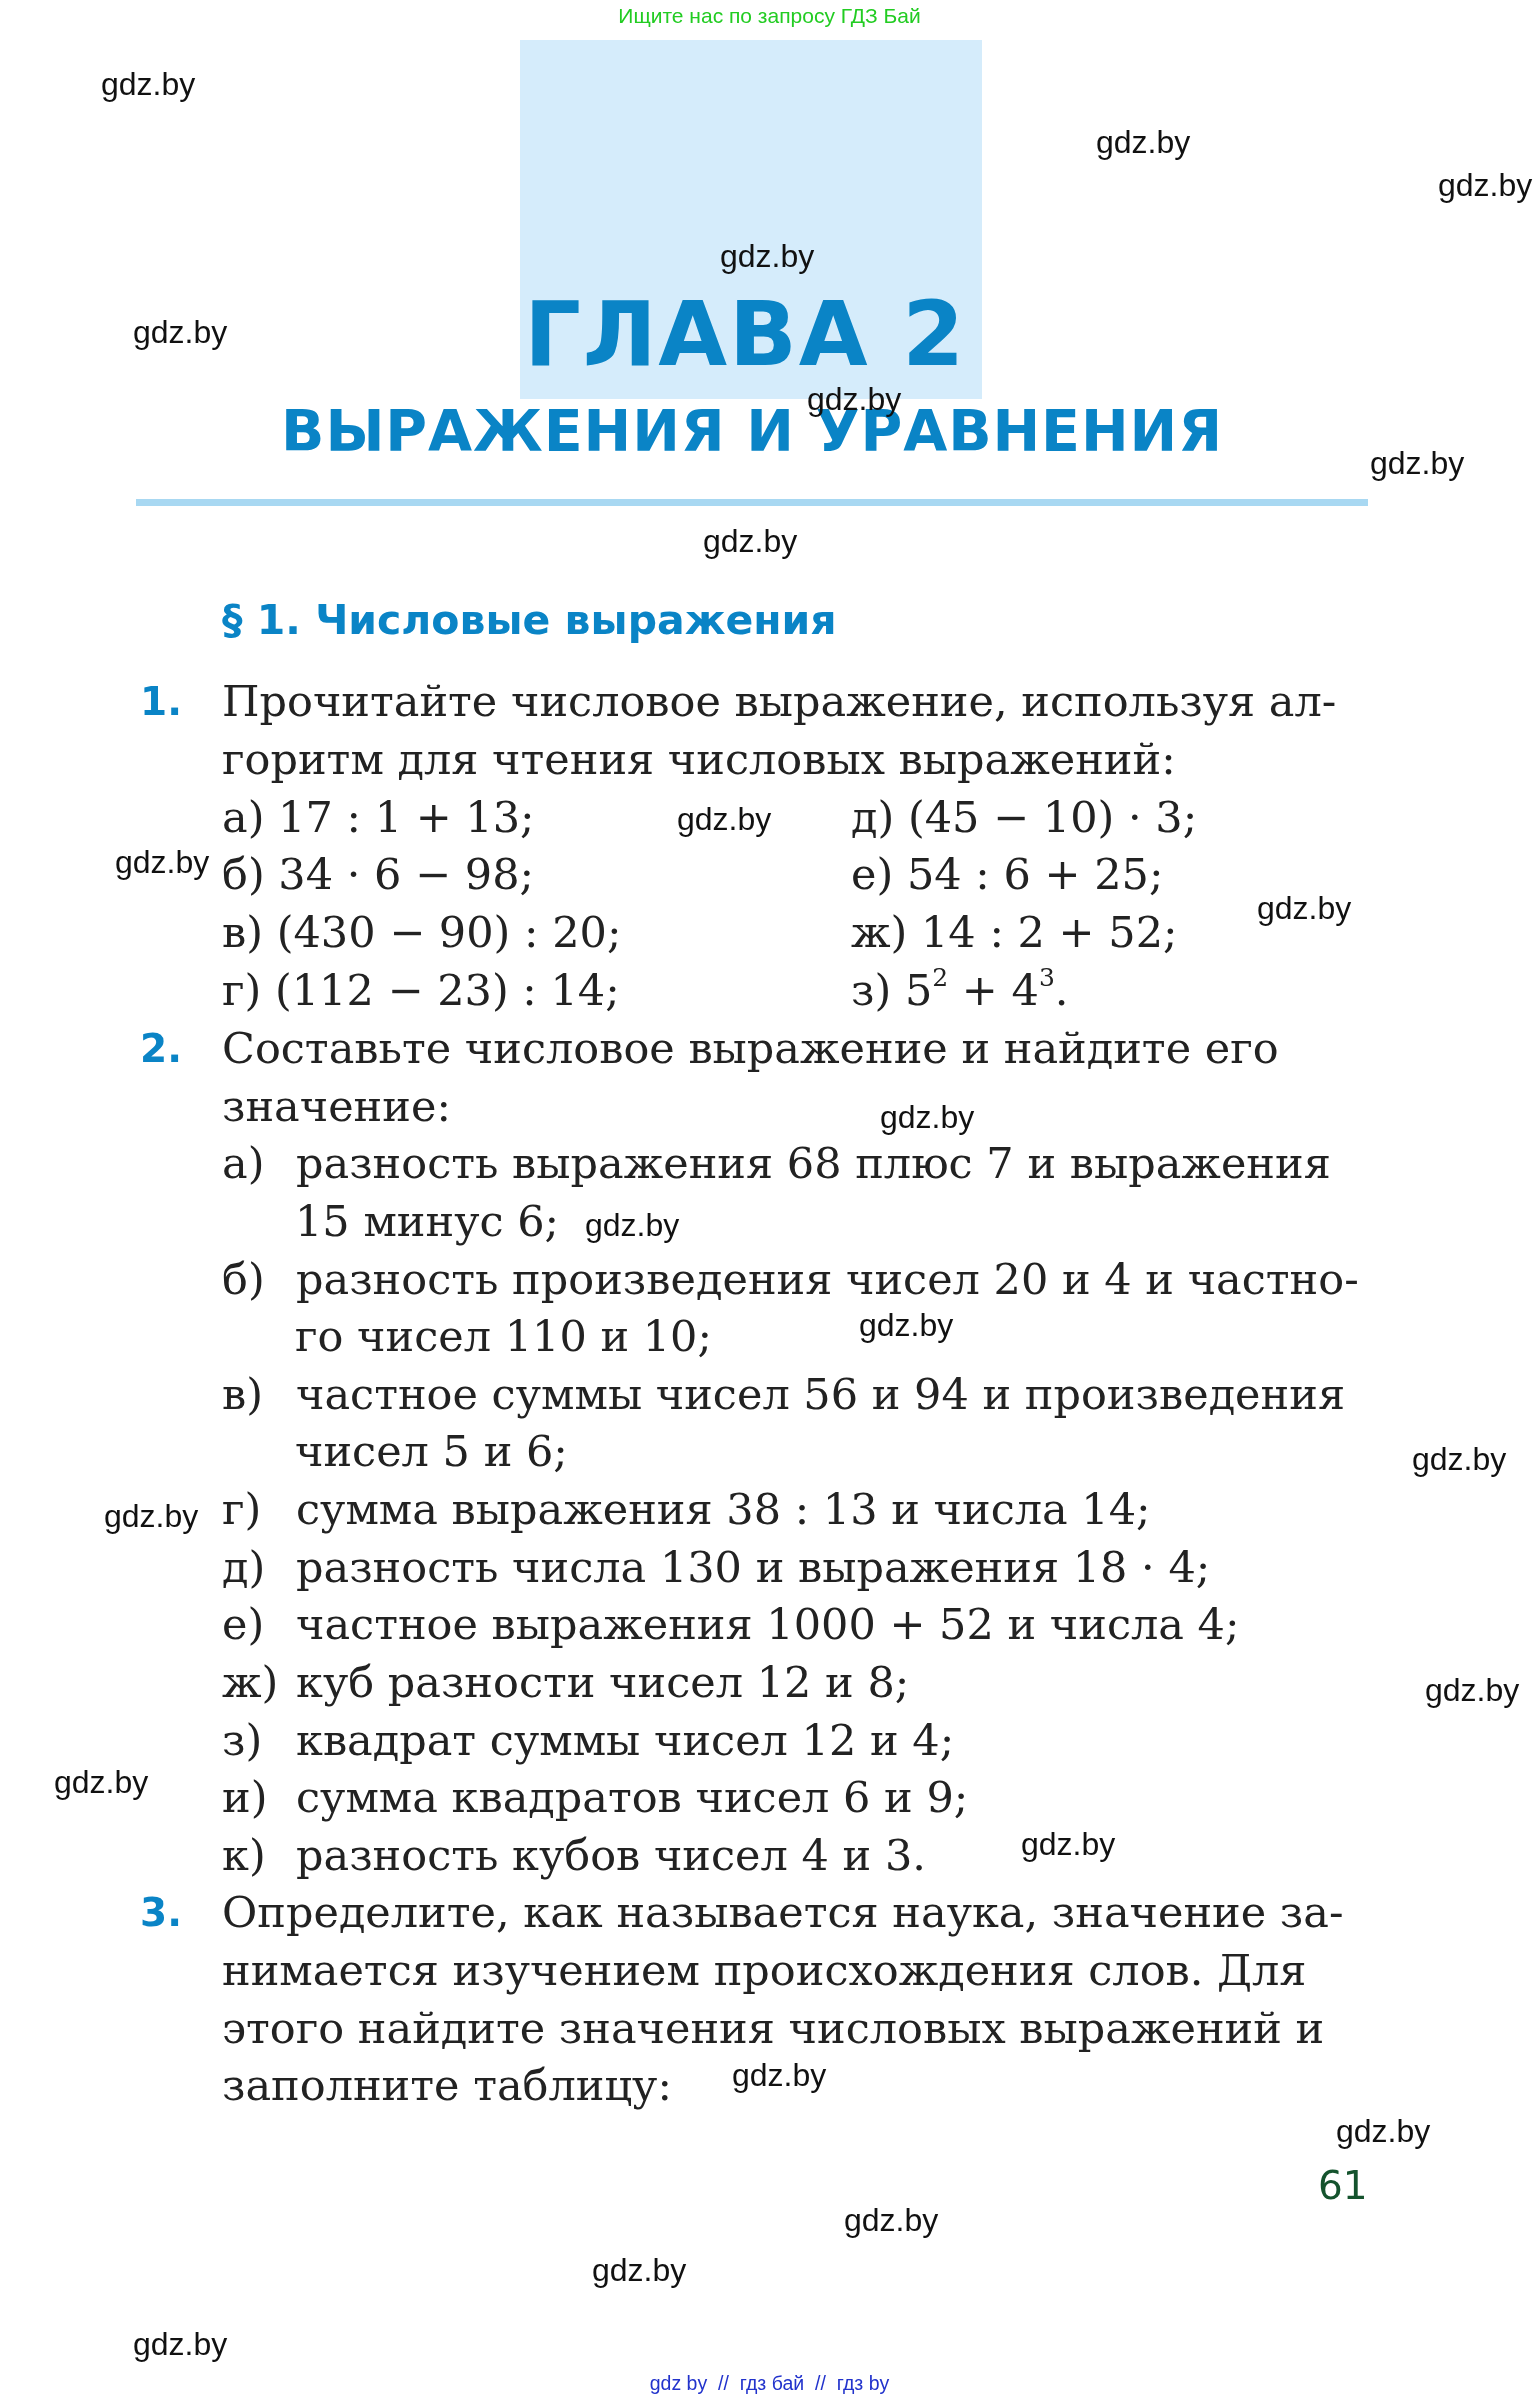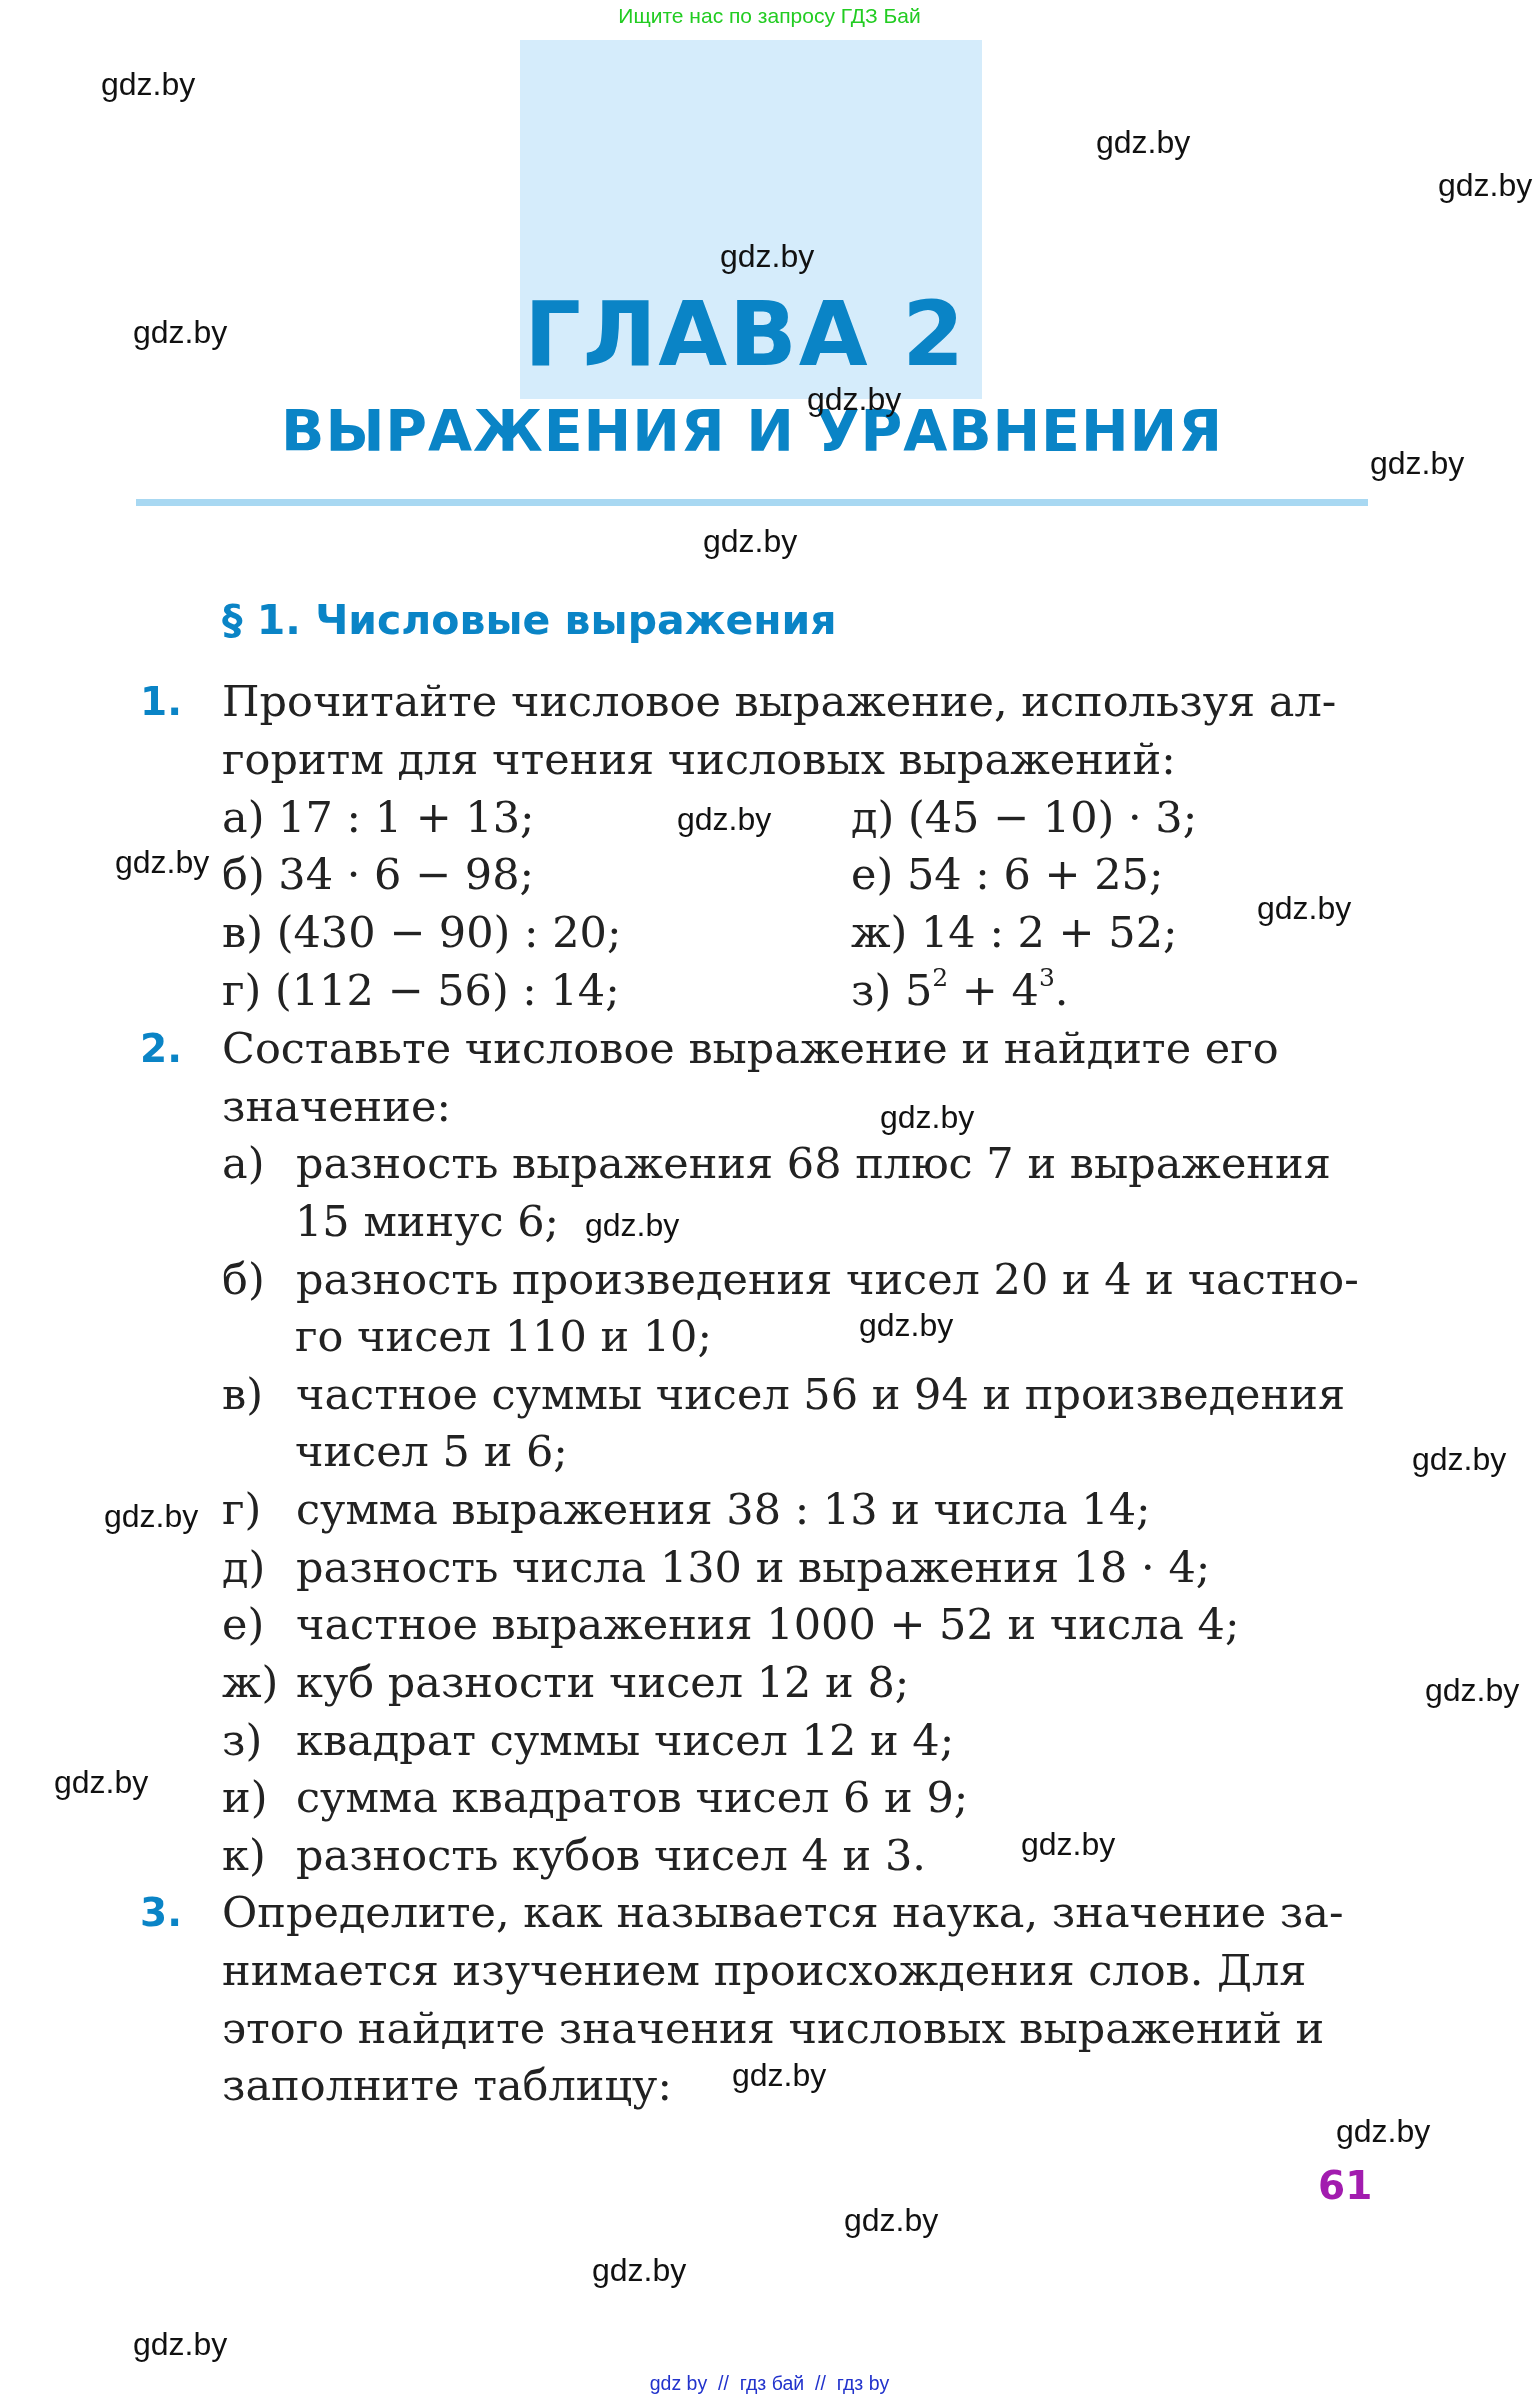--- a/index.html
+++ b/index.html
@@ -8,21 +8,21 @@
   .top-banner { left:0; width:1539px; top:3.5px; text-align:center; font-family:"Liberation Sans", sans-serif; font-size:21px; color:#22cc22; }
   .chapter-box { left:520px; top:40px; width:462px; height:359px; background:#d5ecfb; }
   .chapter-title { left:520px; width:450px; top:282px; text-align:center; font-family:"DejaVu Sans", sans-serif; font-weight:bold; font-size:89px; color:#0a84c6; letter-spacing:1.8px; }
   .chapter-subtitle { left:136px; width:1232px; top:398px; text-align:center; font-family:"DejaVu Sans", sans-serif; font-weight:bold; font-size:57px; color:#0a84c6; letter-spacing:0.9px; }
   .rule { left:136px; top:499px; width:1232px; height:7px; background:#a8d8f2; }
   .section-heading { left:222px; top:596px; font-family:"DejaVu Sans", sans-serif; font-weight:bold; font-size:41px; color:#0a84c6; }
   .num { font-family:"DejaVu Sans", sans-serif; font-weight:bold; font-size:39px; color:#0a84c6; }
   .line { font-size:43px; line-height:53px; color:#222; }
   .lbl { display:inline-block; width:74px; }
   .wm { font-family:"Liberation Sans", sans-serif; font-size:32px; color:#111; }
-  .pagenum { font-family:"DejaVu Sans", sans-serif; font-weight:bold; font-size:39px; color:#a21caf; }
+  .pagenum { font-family:"DejaVu Sans", sans-serif; font-weight:normal; font-size:39px; color:#14532d; }
   .footer { left:0; width:1539px; top:2372px; text-align:center; font-family:"Liberation Sans", sans-serif; font-size:19.5px; color:#2233cc; }
   sup { font-size:25px; vertical-align:19.5px; line-height:0; }
 </style>
 </head>
 <body>
 
 <div class="abs top-banner">Ищите нас по запросу ГДЗ Бай</div>
 
 <div class="abs chapter-box"></div>
 <div class="abs chapter-title">ГЛАВА 2</div>
@@ -31,21 +31,21 @@
 
 <div class="abs section-heading">§ 1. Числовые выражения</div>
 
 <div class="abs num" style="left:140px; top:679px;">1.</div>
 <div class="abs line" style="left:222px; top:675px;">Прочитайте числовое выражение, используя ал-</div>
 <div class="abs line" style="left:222px; top:733px;">горитм для чтения числовых выражений:</div>
 
 <div class="abs line" style="left:222px; top:791px;"><span>а)</span> <span>17 : 1 + 13;</span></div>
 <div class="abs line" style="left:222px; top:848px;"><span>б)</span> <span>34 · 6 − 98;</span></div>
 <div class="abs line" style="left:222px; top:906px;"><span>в)</span> <span>(430 − 90) : 20;</span></div>
-<div class="abs line" style="left:222px; top:964px;"><span>г)</span> <span>(112 − 56) : 14;</span></div>
+<div class="abs line" style="left:222px; top:964px;"><span>г)</span> <span>(112 − 23) : 14;</span></div>
 
 <div class="abs line" style="left:851px; top:791px;"><span>д)</span> <span>(45 − 10) · 3;</span></div>
 <div class="abs line" style="left:851px; top:848px;"><span>е)</span> <span>54 : 6 + 25;</span></div>
 <div class="abs line" style="left:851px; top:906px;"><span>ж)</span> <span>14 : 2 + 52;</span></div>
 <div class="abs line" style="left:851px; top:964px;"><span>з)</span> <span>5</span><sup>2</sup><span style="white-space:pre"> + </span><span>4</span><sup>3</sup><span>.</span></div>
 
 <div class="abs num" style="left:140px; top:1026px;">2.</div>
 <div class="abs line" style="left:222px; top:1022px;">Составьте числовое выражение и найдите его</div>
 <div class="abs line" style="left:222px; top:1080px;">значение:</div>
 

